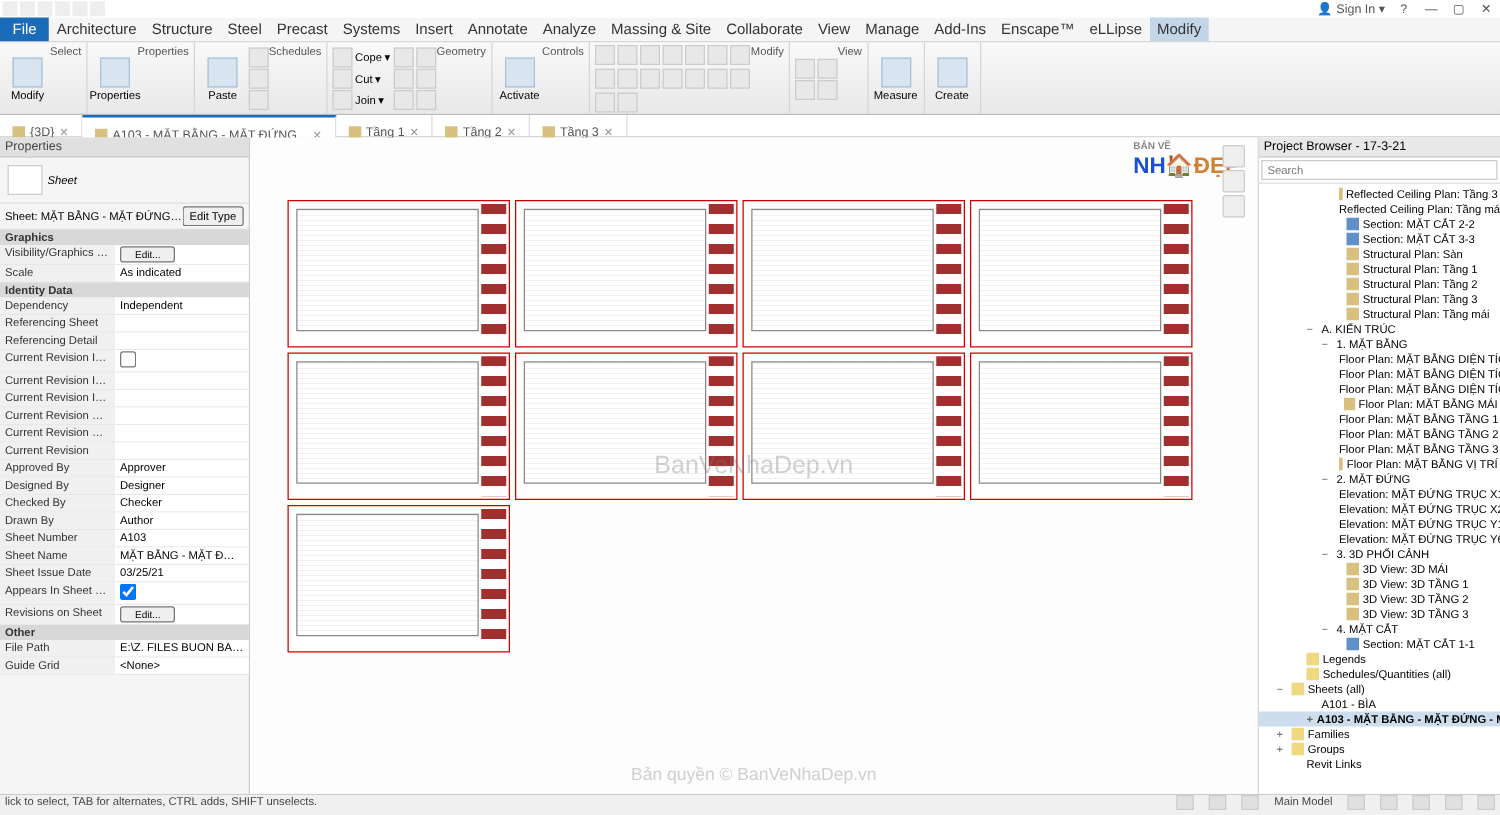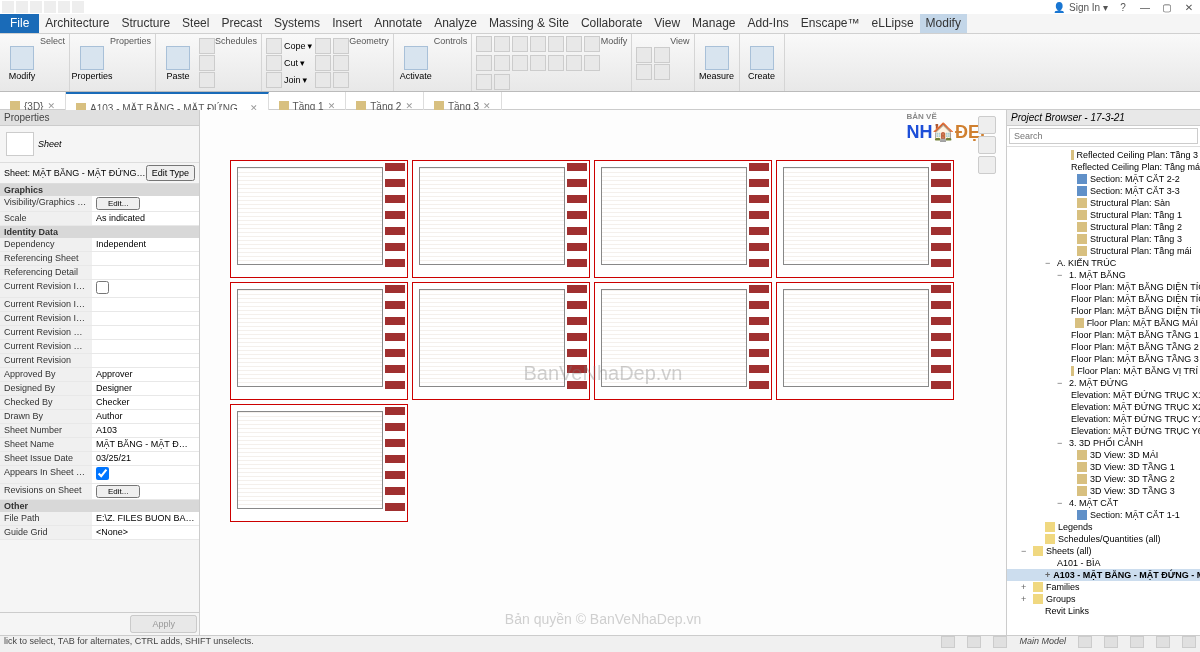--- a/index.html
+++ b/index.html
@@ -65,37 +65,37 @@
 .sheet-view .title-block { position: absolute; right: 2px; top: 2px; bottom: 2px; width: 20px; background: repeating-linear-gradient(0deg,#fff 0,#fff 8px,#a03030 8px,#a03030 16px); }
 .row3 { grid-column: 1; }
 .watermark { position: absolute; left: 50%; top: 50%; transform: translate(-50%,-50%); font-size: 20px; color: rgba(120,120,120,0.35); pointer-events: none; }
 .watermark2 { position: absolute; left: 50%; bottom: 8px; transform: translateX(-50%); font-size: 14px; color: rgba(120,120,120,0.35); pointer-events: none; }
 .logo-wm { position: absolute; right: 14px; top: 2px; font-size: 18px; font-weight: bold; }
 .logo-wm .g { color: #1d4ed8; }
 .logo-wm .o { color: #d08030; }
 
 
 .browser { width: 194px; background: #fff; border-left: 1px solid #ccc; display: flex; flex-direction: column; font-size: 9px; }
-.browser .hdr { background: #e8e8e8; padding: 2px 4px; border-bottom: 1px solid #ccc; font-size: 10px; font-style: italic; }
+.browser .hdr { background: #e8e8e8; padding: 2px 4px; border-bottom: 1px solid #ccc; font-size: 10px; }
 .browser .search { padding: 2px; border-bottom: 1px solid #ddd; }
 .browser .search input { width: 100%; font-size: 9px; padding: 2px 4px; border: 1px solid #ccc; }
 .tree { flex: 1; overflow-y: auto; padding: 2px 0; }
 .tree-item { padding: 1px 2px; white-space: nowrap; display: flex; align-items: flex-end; gap: 3px; cursor: pointer; }
 .tree-item .exp { width: 9px; color: #666; }
 .tree-item .ic { width: 10px; height: 10px; display: inline-block; }
 .ic-sheet { background: #d8c080; }
 .ic-blue { background: #6090c8; }
 .ic-fold { background: #f0d880; }
 .tree-item.sel { background: #cde; }
 .tree-item.bold { font-weight: bold; }
 .ind1 { padding-left: 14px; } .ind2 { padding-left: 26px; } .ind3 { padding-left: 38px; } .ind4 { padding-left: 50px; } .ind5 { padding-left: 58px; }
 
 
 .status { height: 33px; background: #f0f0f0; border-top: 1px solid #ccc; display: flex; align-items: flex-start; font-size: 9px; padding: 0 4px; gap: 6px; color: #444; }
-.status .mid { margin-left: auto; display: flex; gap: 12px; font-style: italic; }
+.status .mid { margin-left: auto; display: flex; gap: 12px; }
 .status .sic { width: 14px; height: 12px; background: #e0e0e0; border: 1px solid #ccc; }
 </style>
 </head>
 <body>
 
 <div class="title-bar">
   <div class="left-icons">
     <span></span>
     <span></span>
     <span></span>
@@ -390,21 +390,20 @@
     <div id="props-other">
         <div class="prop-row">
           <div class="k">File Path</div>
           <div class="v">E:\Z. FILES BUON BAN\NH...</div>
         </div>
         <div class="prop-row">
           <div class="k">Guide Grid</div>
           <div class="v">&lt;None&gt;</div>
         </div>
       </div>
-    <div class="apply"><button disabled="">Apply</button></div>
   </div>
 
   <div class="canvas">
     <div class="logo-wm">
       <div style="font-size:8px;color:#888">BẢN VẼ</div>
       <span class="g">NH</span><span style="color:#3a7a3a">🏠</span><span class="o">ĐẸP</span>
     </div>
     <div class="nav-cube">
       <div></div>
       <div></div>

